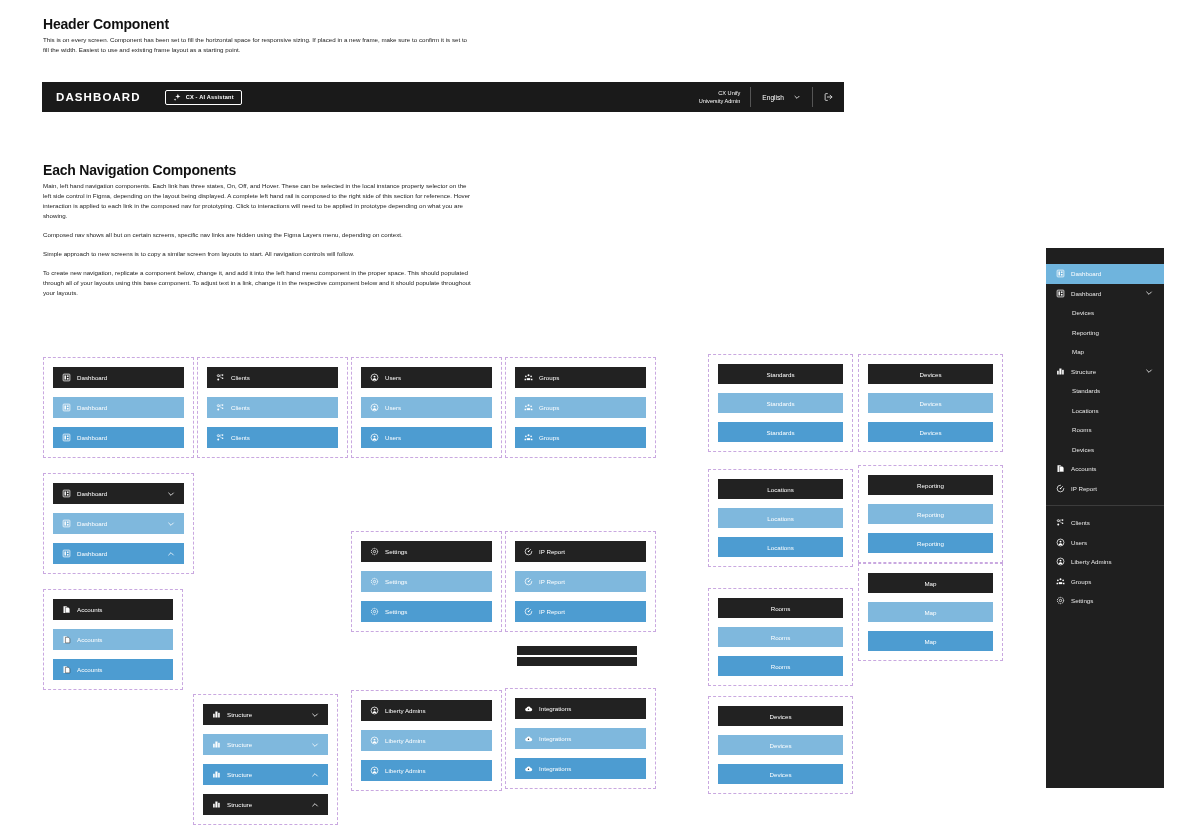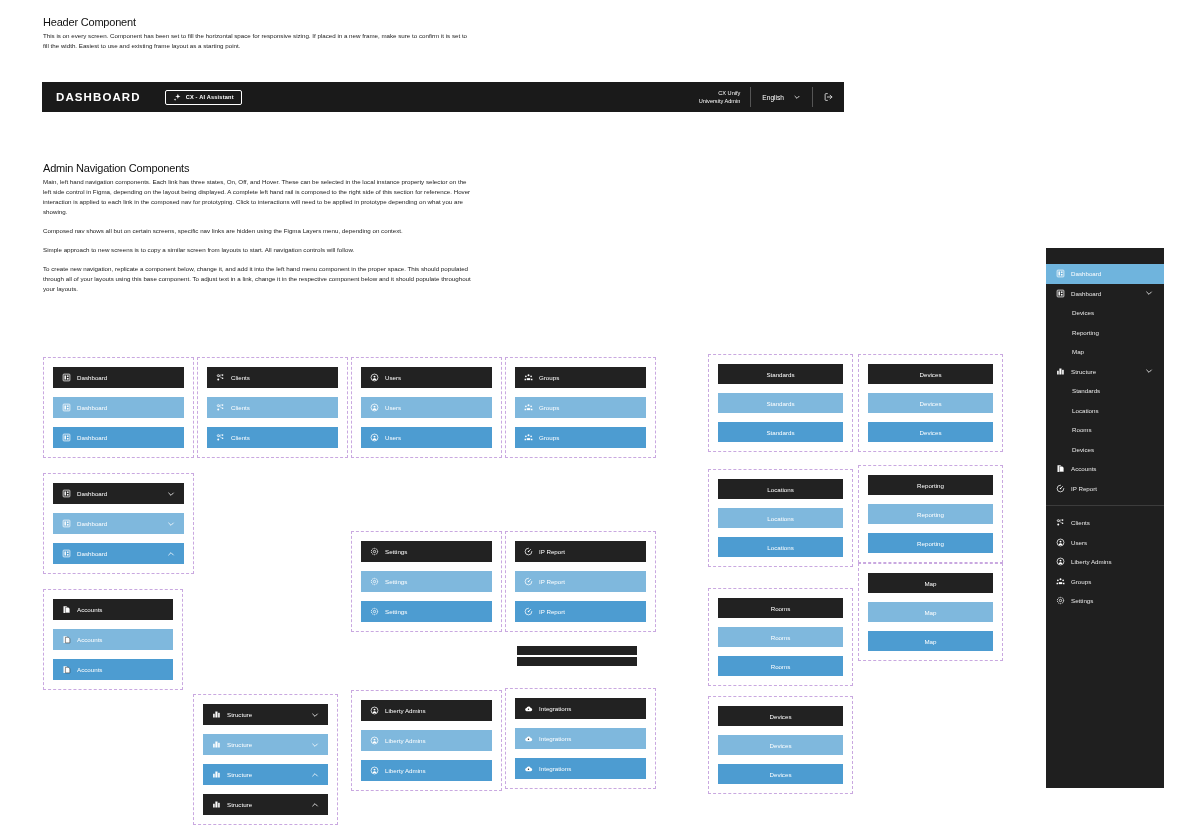--- a/index.html
+++ b/index.html
@@ -9,21 +9,21 @@
     background:#ffffff;
     font-family:"Liberation Sans", sans-serif;
     color:#111;
     position:relative;
     overflow:hidden;
   }
 
   
   .sec { position:absolute; }
   .sec-title {
-    font-size:11px; font-weight:normal; letter-spacing:-0.2px;
+    font-size:14px; font-weight:bold; letter-spacing:-0.2px;
     margin:0 0 3px 0; color:#111;
   }
   .sec-body { font-size:6.2px; line-height:1.62; color:#1a1a1a; width:430px; }
   .sec-body p { margin:0 0 9px 0; }
   .sec-body p:last-child { margin-bottom:0; }
 
   
   .headerbar {
     position:absolute; left:42px; top:82px; width:802px; height:30px;
     background:#1a1a1a; display:flex; align-items:center;
@@ -126,21 +126,21 @@
           <path d="M9 21H5a2 2 0 0 1-2-2V5a2 2 0 0 1 2-2h4"></path>
             <path d="M16 17l5-5-5-5"></path>
             <path d="M21 12H9"></path>
         </svg>
       </span>
     </div>
   </div>
 </div>
 
 <div class="sec" style="left:43px; top:162px;">
-  <h2 class="sec-title">Admin Navigation Components</h2>
+  <h2 class="sec-title">Each Navigation Components</h2>
   <div class="sec-body">
     <p>Main, left hand navigation components. Each link has three states, On, Off, and Hover. These can be selected in the local instance property selector on the left side control in Figma, depending on the layout being displayed. A complete left hand rail is composed to the right side of this section for reference. Hover interaction is applied to each link in the composed nav for prototyping. Click to interactions will need to be applied in prototype depending on what you are showing.</p>
     <p>Composed nav shows all but on certain screens, specific nav links are hidden using the Figma Layers menu, depending on context.</p>
     <p>Simple approach to new screens is to copy a similar screen from layouts to start. All navigation controls will follow.</p>
     <p>To create new navigation, replicate a component below, change it, and add it into the left hand menu component in the proper space. This should populated through all of your layouts using this base component. To adjust text in a link, change it in the respective component below and it should populate throughout your layouts.</p>
   </div>
 </div>
 
 <div id="cards-root">
     <div class="card" style="left: 43px; top: 357px; width: 151px;">

